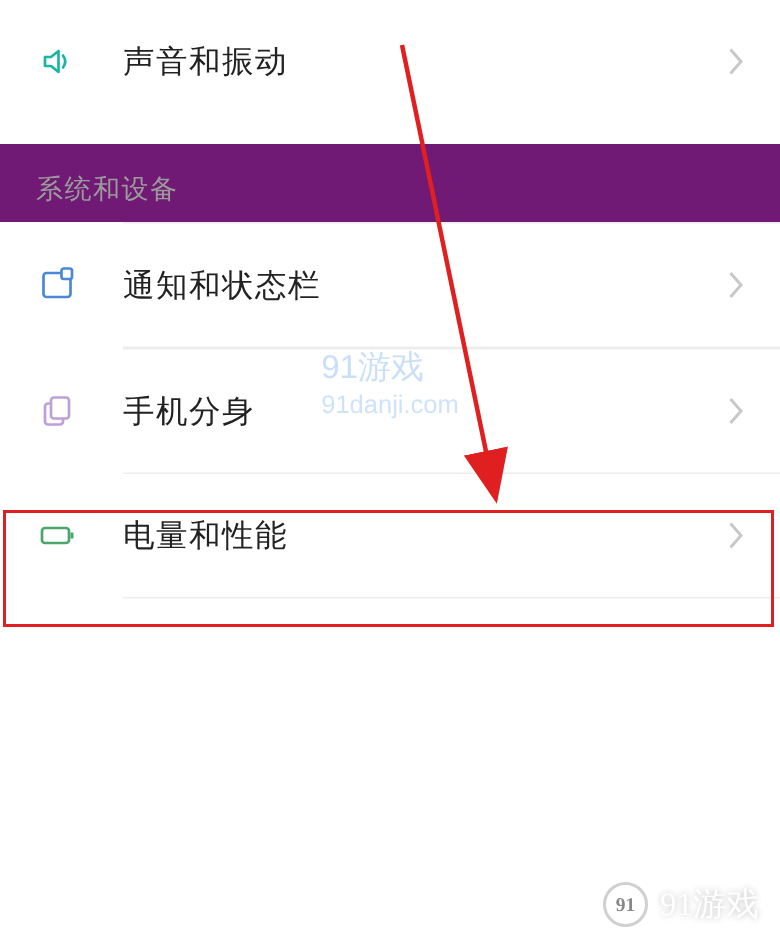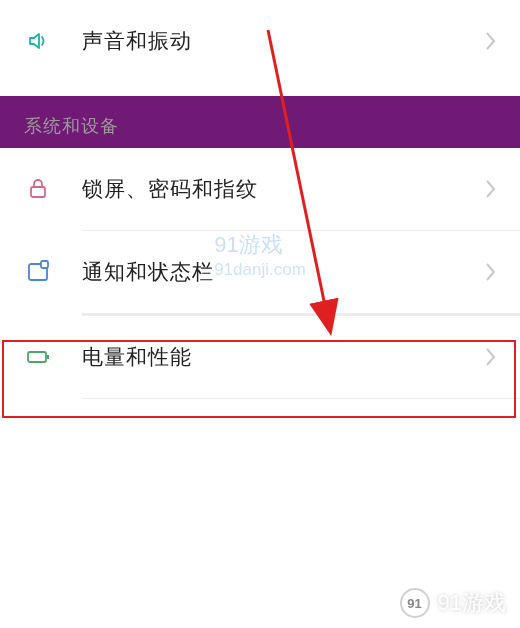--- a/index.html
+++ b/index.html
@@ -12,21 +12,21 @@
   .row .label { font-size: 21px; color: #222; flex: 1; letter-spacing: 1px; }
   .row .chev { width: 12px; height: 20px; flex-shrink: 0; }
   .divider { height: 1px; background: #ededed; margin-left: 82px; }
   .section-header { padding: 18px 24px 10px 24px; background: #701a75; }
   .section-header .label { font-size: 18px; color: #9b9b9b; letter-spacing: 1px; }
   .gap { height: 14px; background: #ffffff; }
   .highlight-box { position: absolute; border: 2px solid #e02020; pointer-events: none; }
   .arrow-svg { position: absolute; pointer-events: none; }
   .watermark-center { position: absolute; left: 50%; top: 230px; transform: translateX(-50%); font-size: 22px; color: rgba(60,140,230,0.28); pointer-events: none; }
   .watermark-center .sub { display: block; font-size: 17px; text-align: center; color: rgba(60,140,230,0.25); }
-  .watermark-corner { position: absolute; right: 14px; bottom: 10px; display: flex; align-items: flex-start; gap: 8px; }
+  .watermark-corner { position: absolute; right: 14px; bottom: 10px; display: flex; align-items: flex-start; gap: 8px; font-family: Liberation Serif, serif; }
   .watermark-corner .circle { width: 30px; height: 30px; border-radius: 50%; background: #ffffff; border: 2px solid #d0d0d0; display: flex; align-items: center; justify-content: center; font-size: 13px; color: #888; font-weight: bold; }
   .watermark-corner .txt { font-size: 22px; color: #fff; text-shadow: 0 0 4px rgba(0,0,0,0.25); font-weight: 500; }
 </style>
 </head>
 <body>
 
 <div class="screen">
 
 
   <div class="row">
@@ -42,54 +42,54 @@
         </svg>
     </span>
   </div>
 
   <div class="gap"></div>
 
   <div class="section-header">
     <span class="label">系统和设备</span>
   </div>
 
-  <div class="row">
-    <span class="icon">
-      <svg viewBox="0 0 28 28">
-          <rect x="7" y="12" width="14" height="10" rx="2" fill="none" stroke="#d46a8a" stroke-width="1.8"></rect>
-          <path d="M10 12 v-3 a4 4 0 0 1 8 0 v3" fill="none" stroke="#d46a8a" stroke-width="1.8"></path>
-        </svg>
-    </span>
-    <span class="label">锁屏、密码和指纹</span>
-    <span class="chev">
-      <svg viewBox="0 0 12 20">
-          <path d="M3 2 l7 8 l-7 8" fill="none" stroke="#c8c8c8" stroke-width="2"></path>
-        </svg>
-    </span>
-  </div>
   <div class="divider"></div>
 
   <div class="row">
     <span class="icon">
       <svg viewBox="0 0 28 28">
           <rect x="5" y="6" width="18" height="16" rx="2" fill="none" stroke="#4a88d8" stroke-width="1.8"></rect>
           <rect x="17" y="3" width="7" height="7" rx="1.5" fill="#ffffff" stroke="#4a88d8" stroke-width="1.8"></rect>
         </svg>
     </span>
     <span class="label">通知和状态栏</span>
     <span class="chev">
       <svg viewBox="0 0 12 20">
           <path d="M3 2 l7 8 l-7 8" fill="none" stroke="#c8c8c8" stroke-width="2"></path>
         </svg>
     </span>
   </div>
   <div class="divider"></div>
 
   <div class="divider"></div>
 
+  <div class="row">
+    <span class="icon">
+      <svg viewBox="0 0 28 28">
+          <rect x="6" y="9" width="12" height="14" rx="2" fill="none" stroke="#bda0d6" stroke-width="1.8"></rect>
+          <rect x="10" y="5" width="12" height="14" rx="2" fill="#ffffff" stroke="#bda0d6" stroke-width="1.8"></rect>
+        </svg>
+    </span>
+    <span class="label">手机分身</span>
+    <span class="chev">
+      <svg viewBox="0 0 12 20">
+          <path d="M3 2 l7 8 l-7 8" fill="none" stroke="#c8c8c8" stroke-width="2"></path>
+        </svg>
+    </span>
+  </div>
   <div class="divider"></div>
 
   <div class="row">
     <span class="icon">
       <svg viewBox="0 0 28 28">
           <rect x="4" y="9" width="18" height="10" rx="2" fill="none" stroke="#4aa66a" stroke-width="1.8"></rect>
           <rect x="23" y="12" width="2" height="4" fill="#4aa66a"></rect>
         </svg>
     </span>
     <span class="label">电量和性能</span>

